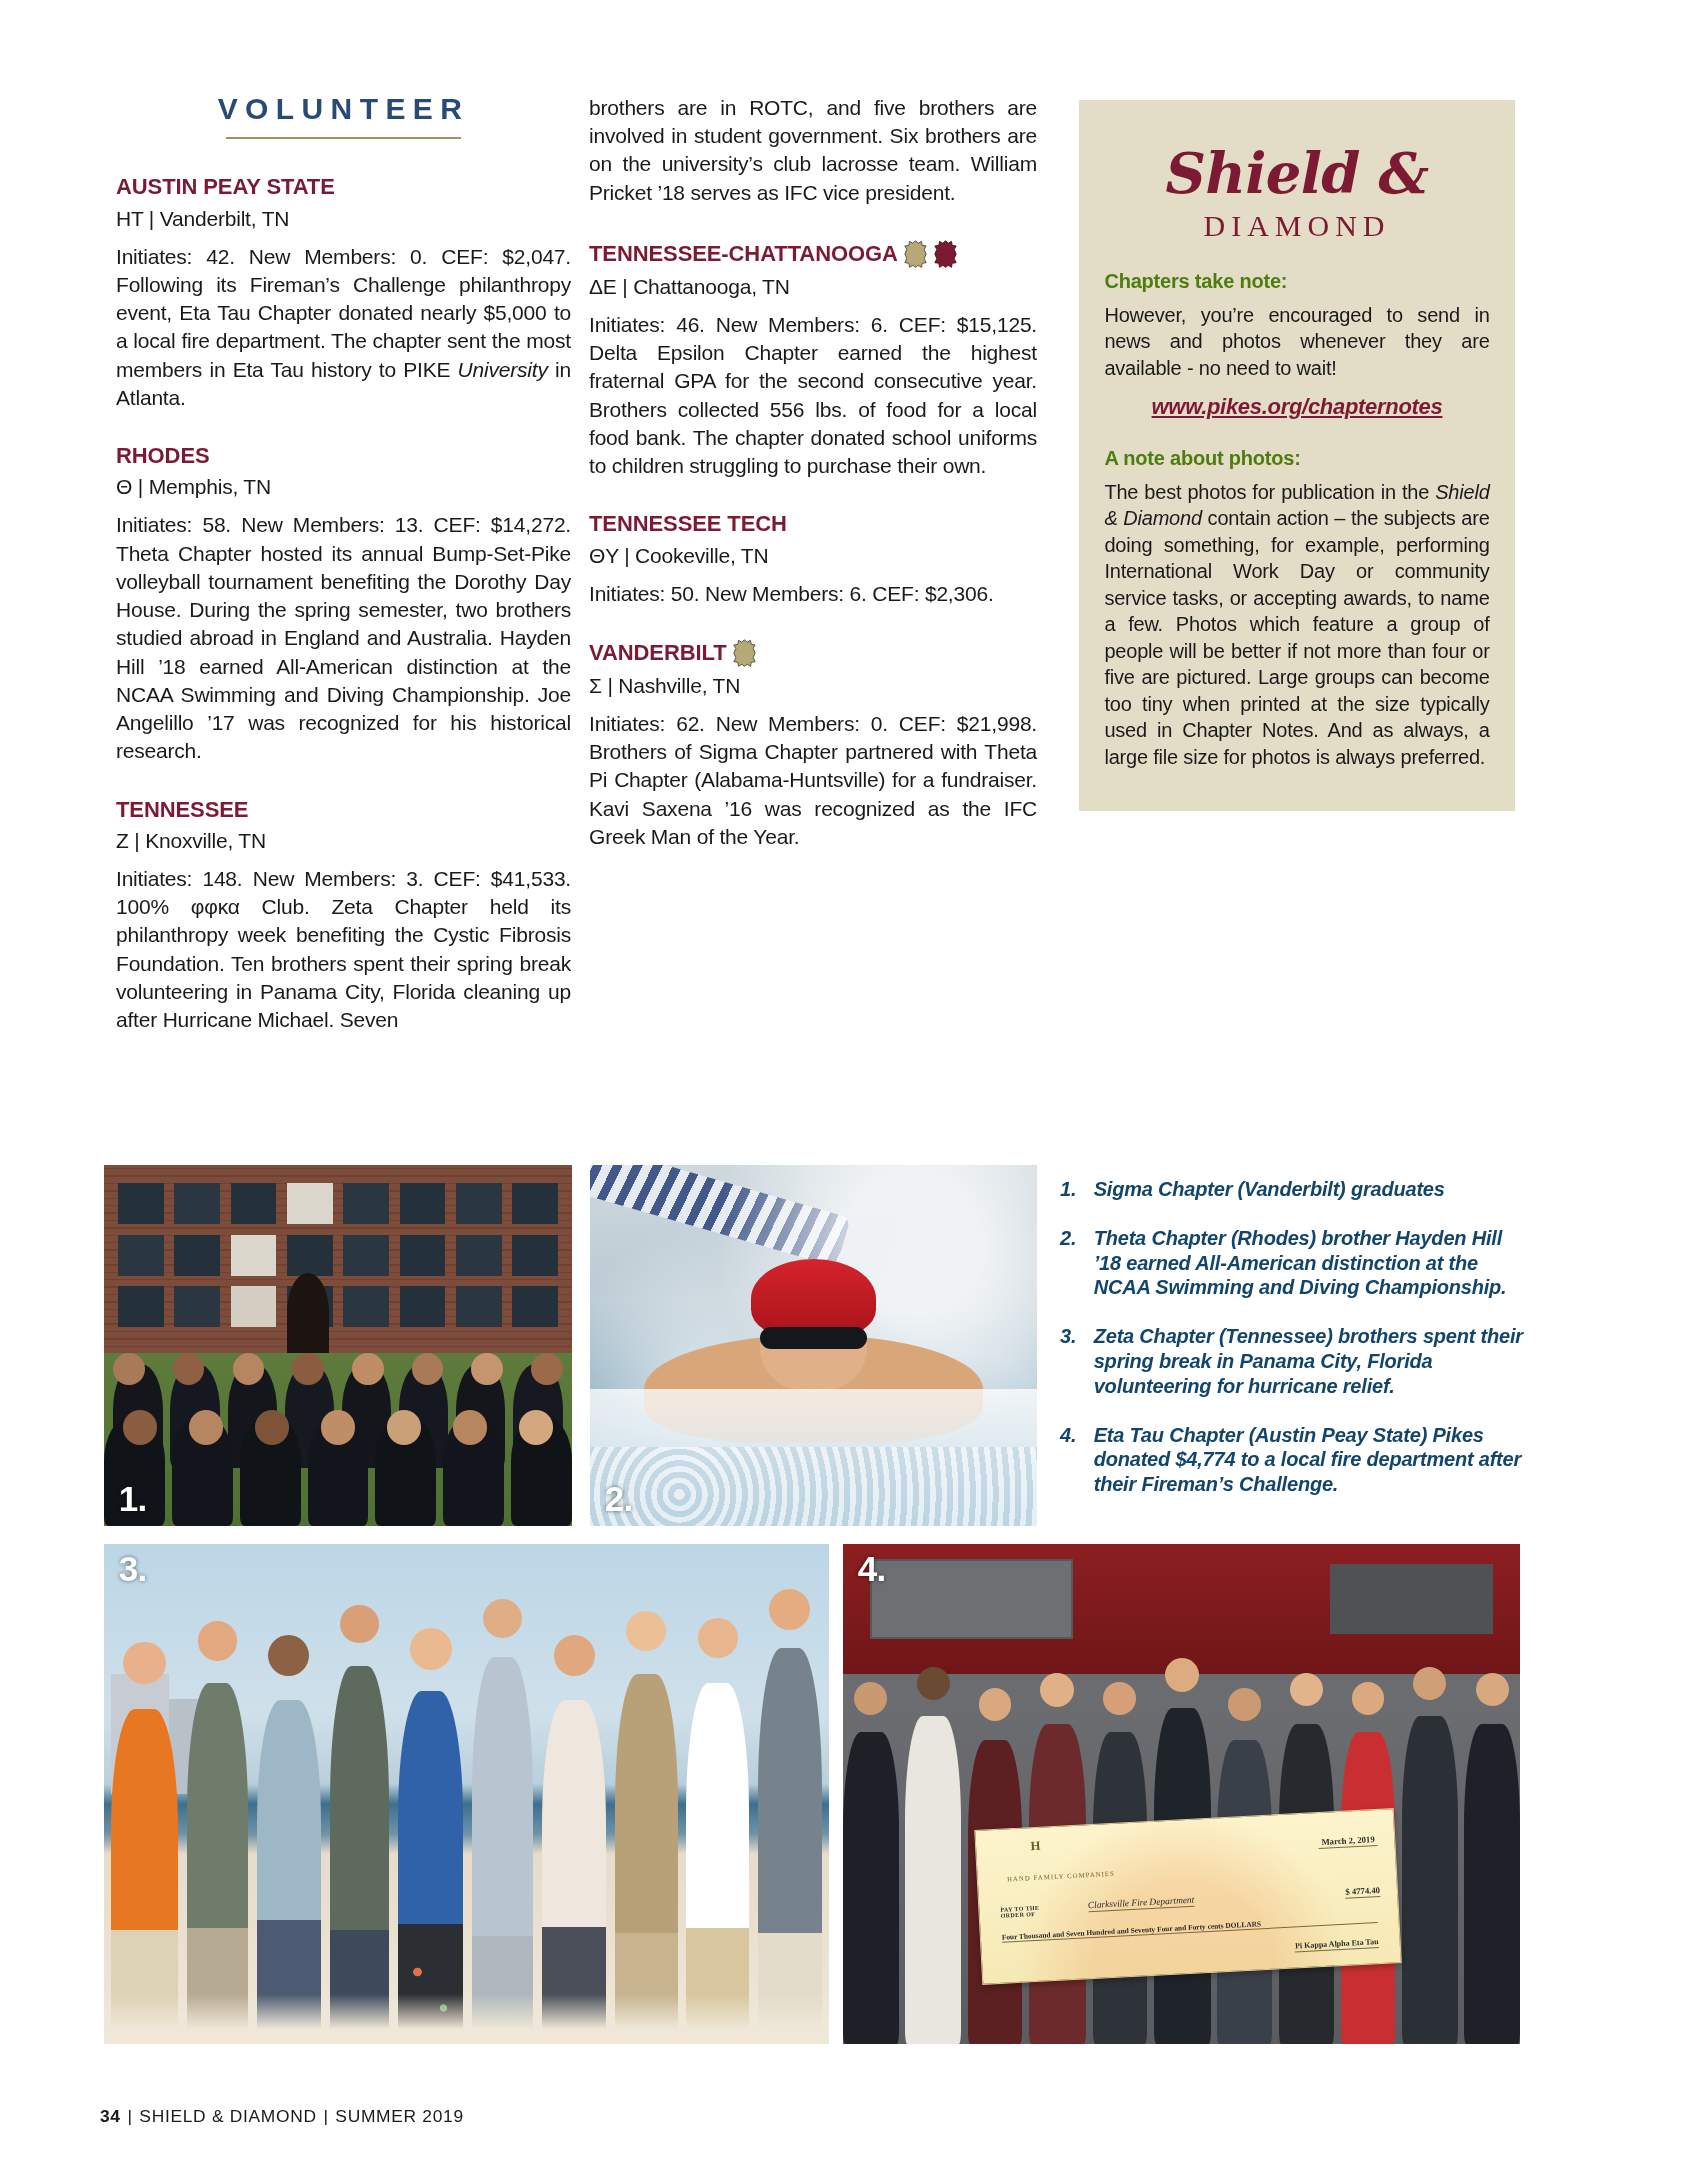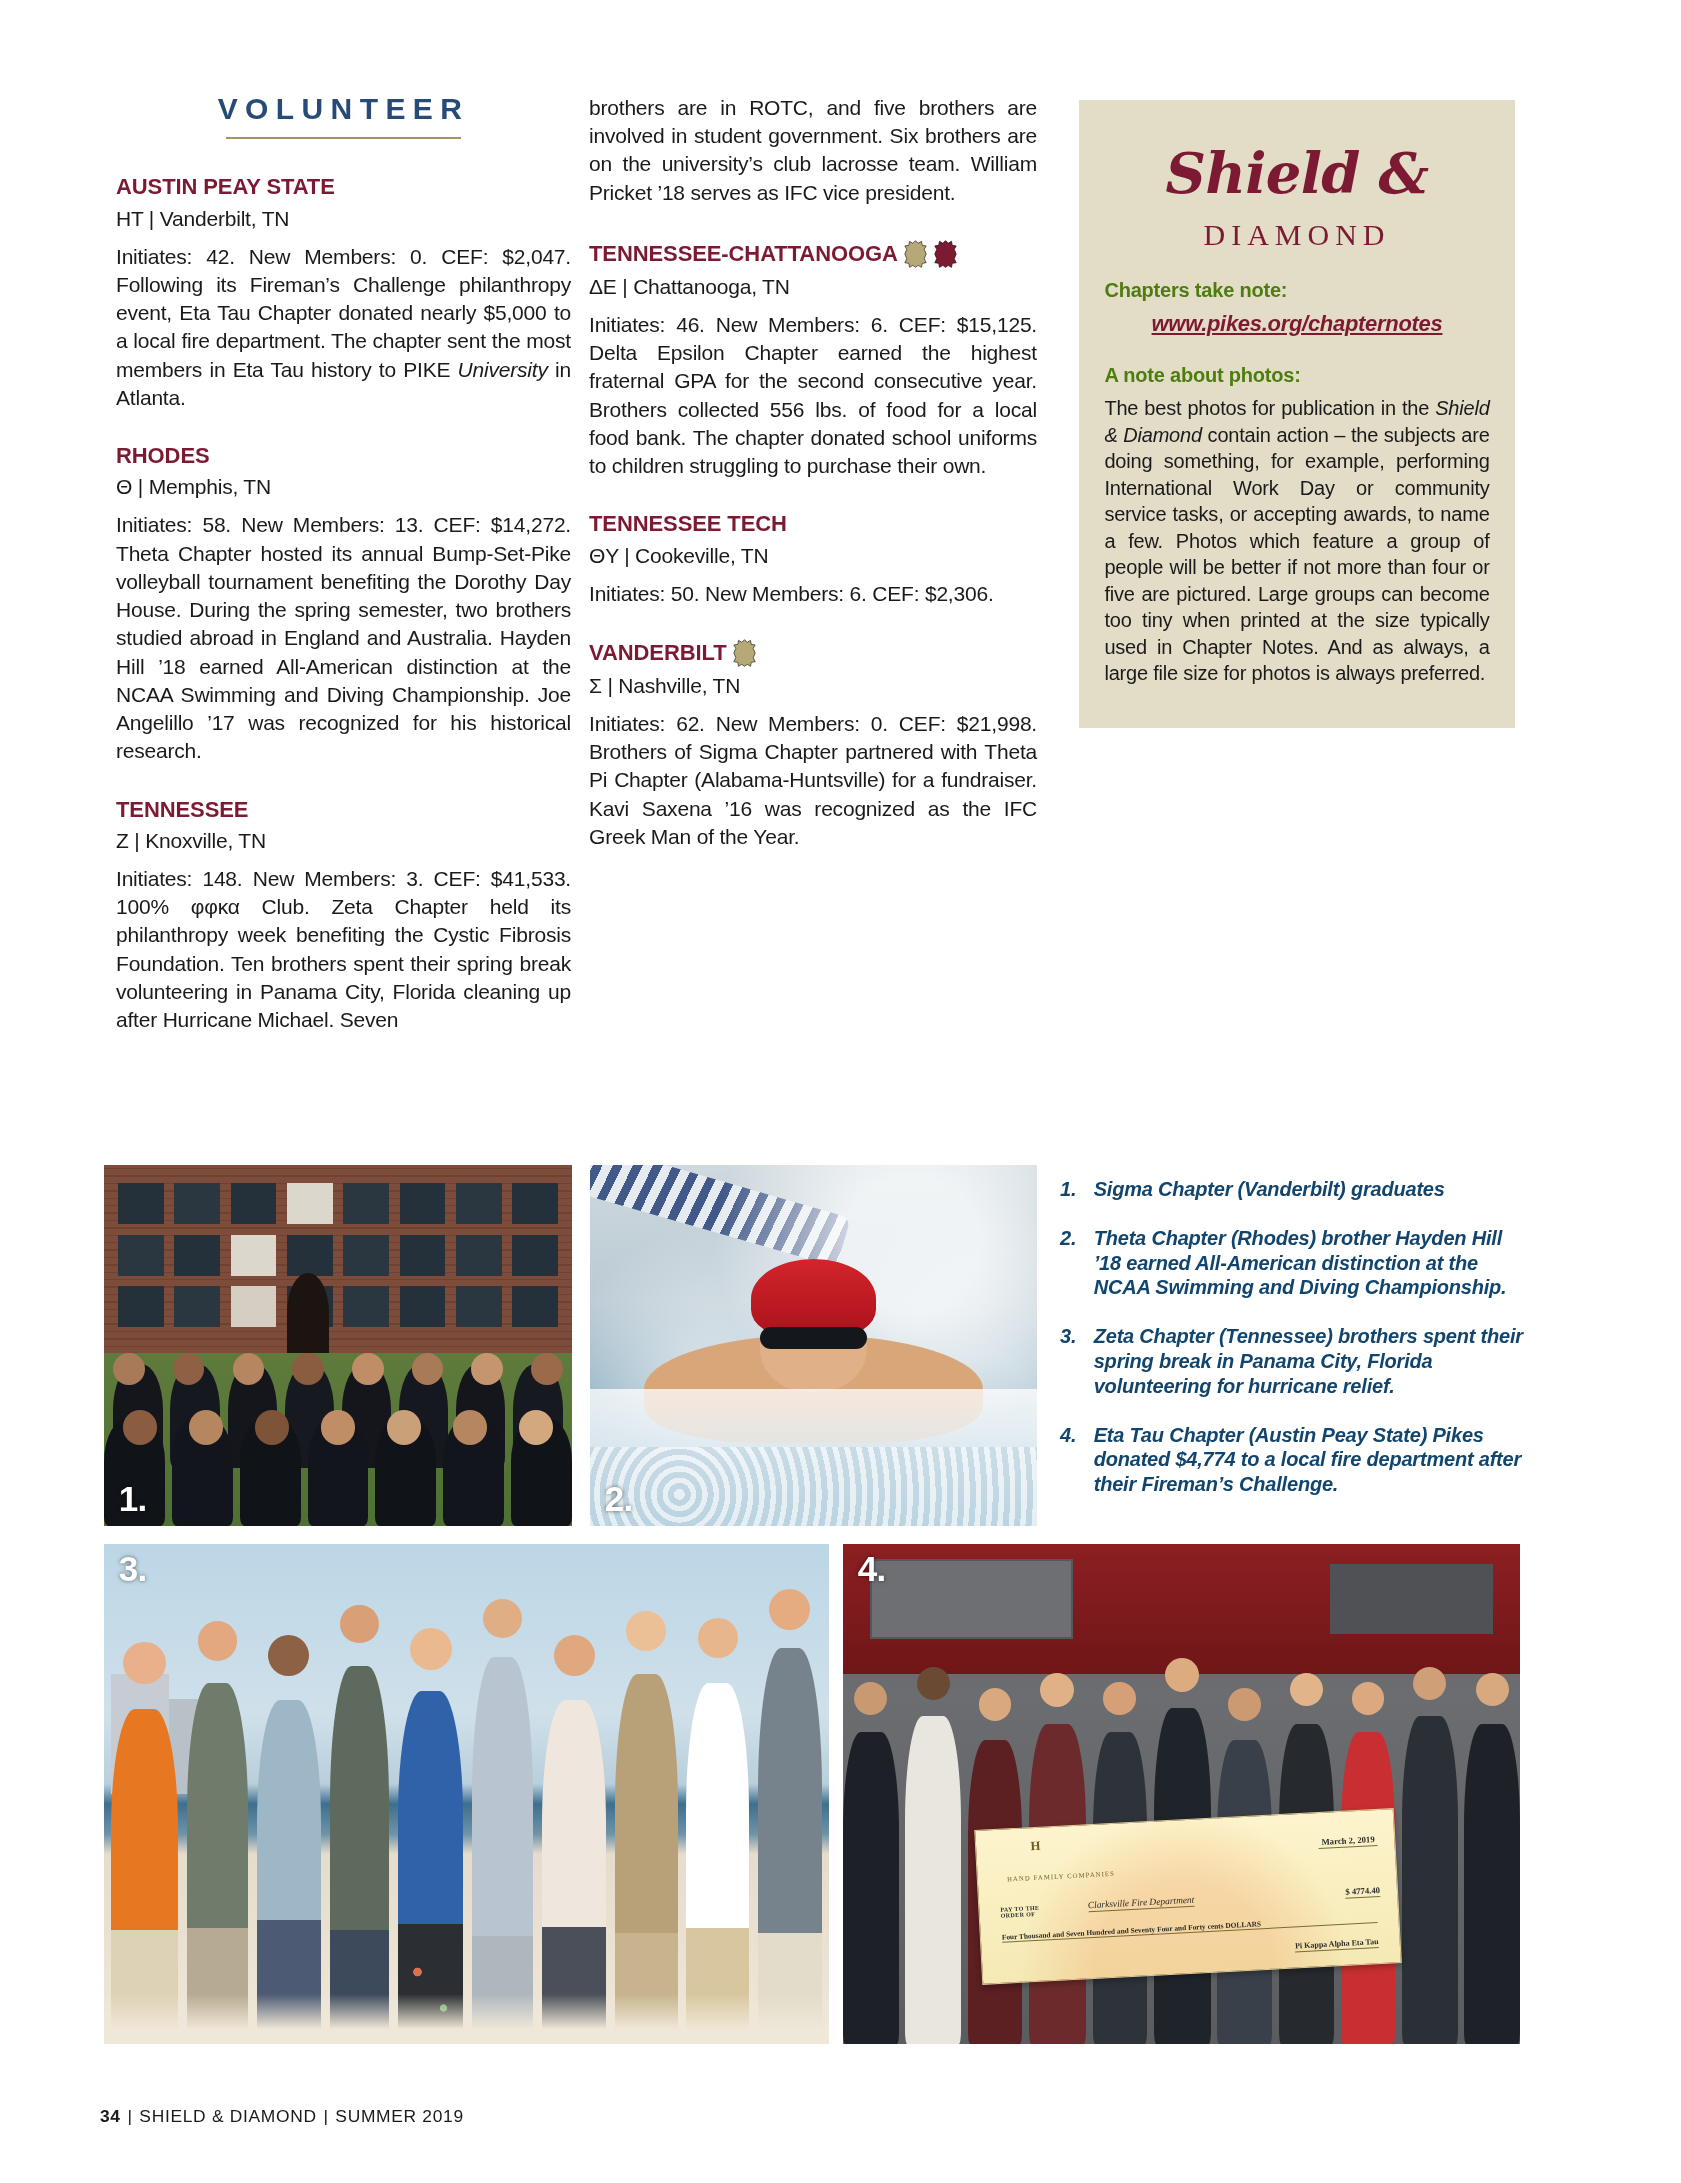--- a/index.html
+++ b/index.html
@@ -50,21 +50,21 @@
   .shield svg { display: block; width: 100%; height: 100%; }
 
   
   .logo-wrap { text-align: center; padding: 45px 0 27px 0; }
   .logo-script {
     font-family: "DejaVu Serif", serif; font-style: italic; font-weight: 700;
     color: #7b1a32; font-size: 56px; line-height: 1; letter-spacing: -0.7px;
   }
   .logo-diamond {
     font-family: "Liberation Serif", serif; color: #7b1a32;
-    font-size: 30px; letter-spacing: 6px; margin-top: 17px; 
+    font-size: 30px; letter-spacing: 6px; margin-top: 8px; 
   }
   .sb-inner { padding: 0 25.4px; }
   .sb-head {
     color: #4d7c0f; font-weight: 700; font-size: 20px;
     margin-bottom: 8.7px; letter-spacing: -0.2px;
   }
   .sb-head.second { margin-top: 27px; }
   .sb-p {
     color: #1a1a1a; font-size: 20px; line-height: 1.325;
     text-align: justify; letter-spacing: -0.2px; margin-bottom: 12.7px;
@@ -198,20 +198,21 @@
 
     <div class="logo-wrap">
       <div class="logo-script">Shield &amp;</div>
       <div class="logo-diamond">DIAMOND</div>
     </div>
 
     <div class="sb-inner">
       <div class="sb-head">Chapters take note:</div>
 
 
+      <div class="sb-p">However, you’re encouraged to send in news and photos whenever they are available - no need to wait!</div>
 
       <div class="sb-url">www.pikes.org/chapternotes</div>
 
       <div class="sb-head second">A note about photos:</div>
 
       <div class="sb-p"><span>The best photos for publication in the </span><span class="ital">Shield &amp; Diamond</span><span> contain action – the subjects are doing something, for example, performing International Work Day or community service tasks, or accepting awards, to name a few. Photos which feature a group of people will be better if not more than four or five are pictured. Large groups can become too tiny when printed at the size typically used in Chapter Notes. And as always, a large file size for photos is always preferred.</span></div>
     </div>
   </div>
 
   <div class="photo" id="photo1">

